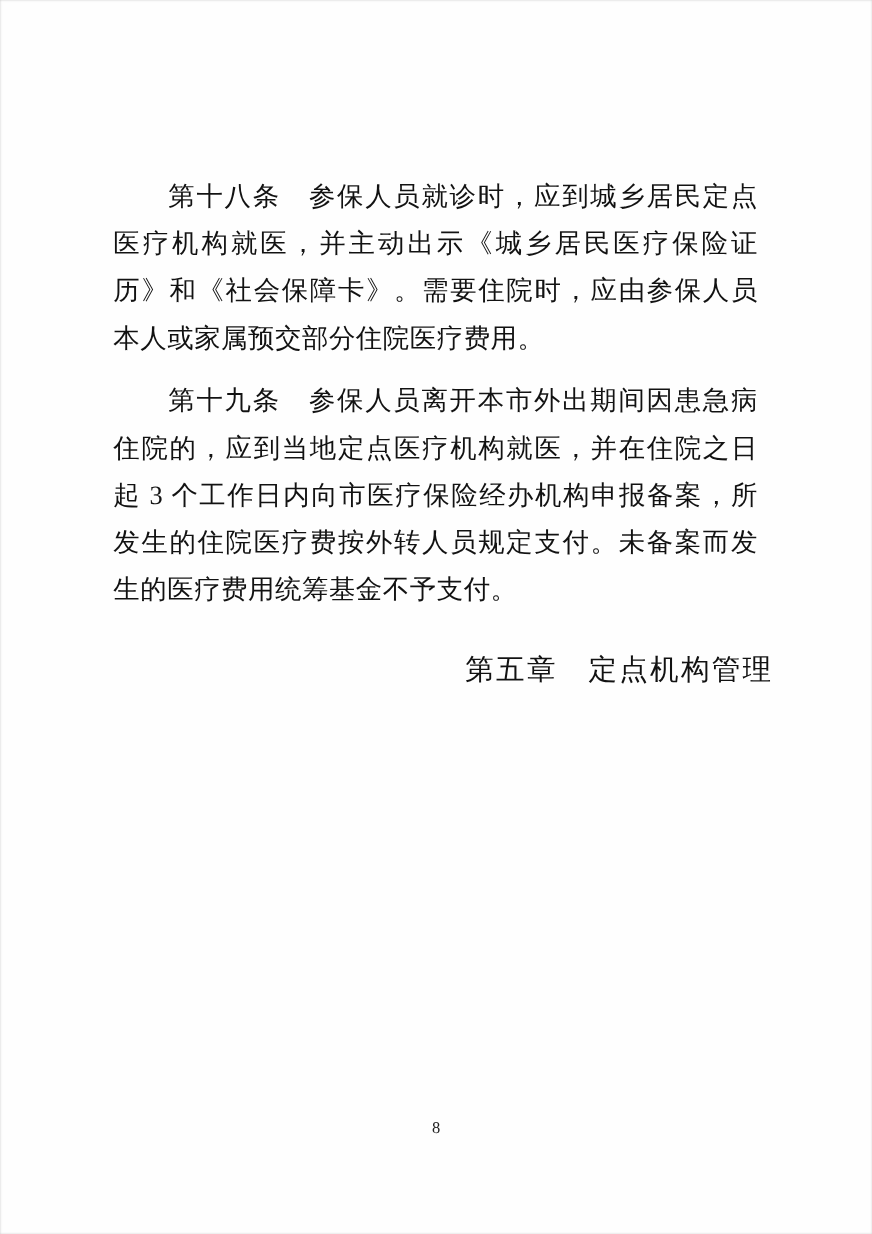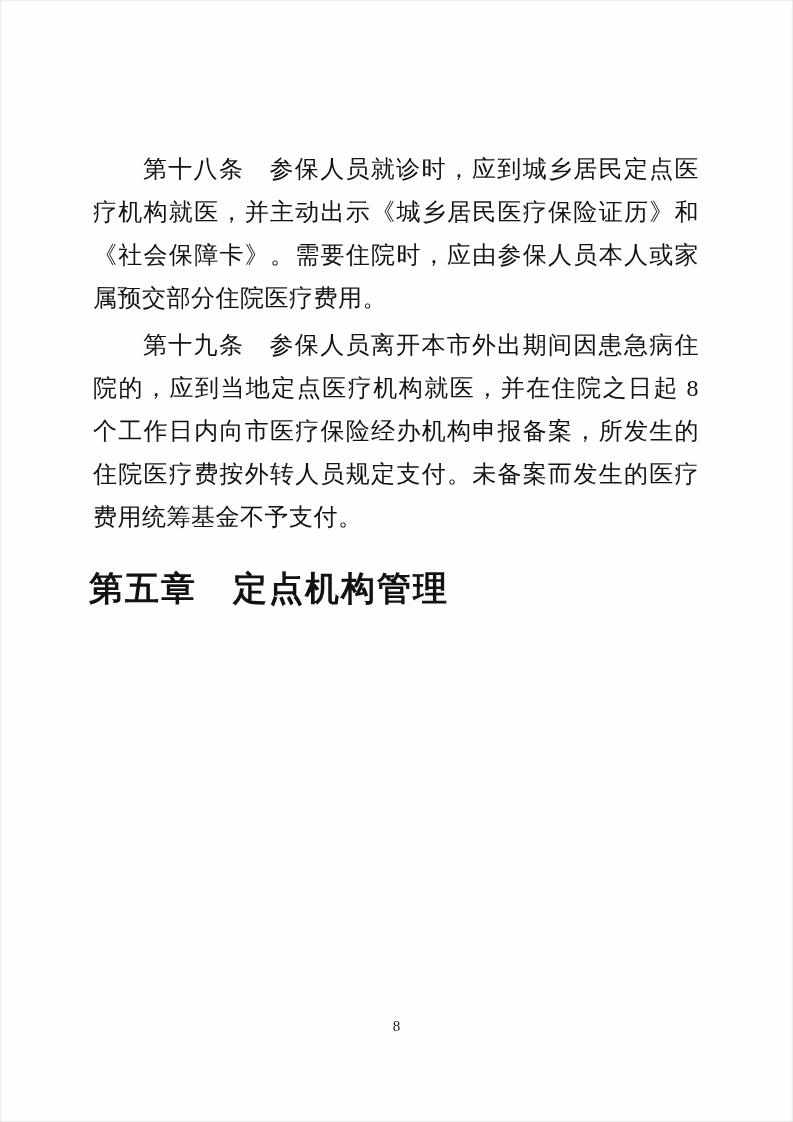--- a/index.html
+++ b/index.html
@@ -18,51 +18,51 @@
     font-family: "Liberation Serif", "DejaVu Serif", serif;
     color: #121212;
   }
   .content {
     position: absolute;
     top: 144px;
     left: 89px;
     width: 614px;
   }
   .content p {
-    margin: 4px;
+    margin: 14px;
     font-size: 24px;
     line-height: 43px;
     text-align: justify;
     text-justify: inter-character;
     text-indent: 50px;
     letter-spacing: 0.5px;
     word-break: break-all;
   }
   .chapter-heading {
     margin: 28px 0 0 0;
-    font-size: 34px;
+    font-size: 26px;
     line-height: 44px;
-    font-weight: bold;
-    text-align: left;
+    font-weight: normal;
+    text-align: right;
     letter-spacing: 2px;
   }
   .page-number {
     position: absolute;
     top: 1016px;
     left: 0;
     width: 100%;
     text-align: center;
     font-size: 15px;
     line-height: 20px;
     color: #222;
   }
 </style>
 </head>
 <body>
 
 <div class="page">
   <div class="content">
     <p>第十八条　参保人员就诊时，应到城乡居民定点医疗机构就医，并主动出示《城乡居民医疗保险证历》和《社会保障卡》。需要住院时，应由参保人员本人或家属预交部分住院医疗费用。</p>
-    <p>第十九条　参保人员离开本市外出期间因患急病住院的，应到当地定点医疗机构就医，并在住院之日起 8 个工作日内向市医疗保险经办机构申报备案，所发生的住院医疗费按外转人员规定支付。未备案而发生的医疗费用统筹基金不予支付。</p>
+    <p>第十九条　参保人员离开本市外出期间因患急病住院的，应到当地定点医疗机构就医，并在住院之日起 3 个工作日内向市医疗保险经办机构申报备案，所发生的住院医疗费按外转人员规定支付。未备案而发生的医疗费用统筹基金不予支付。</p>
     <h2 class="chapter-heading">第五章　定点机构管理</h2>
   </div>
   <div class="page-number">8</div>
 </div>
 
 </body></html>

